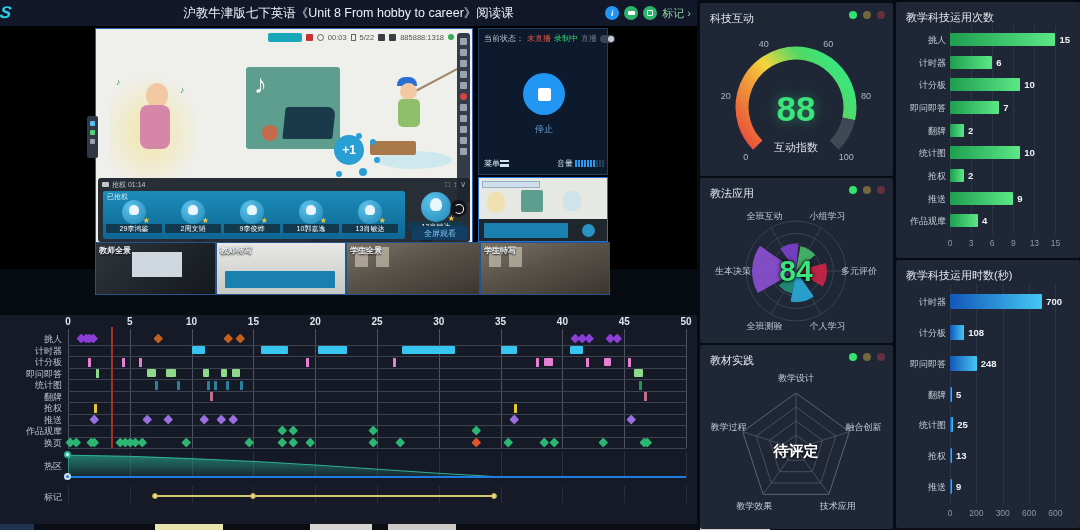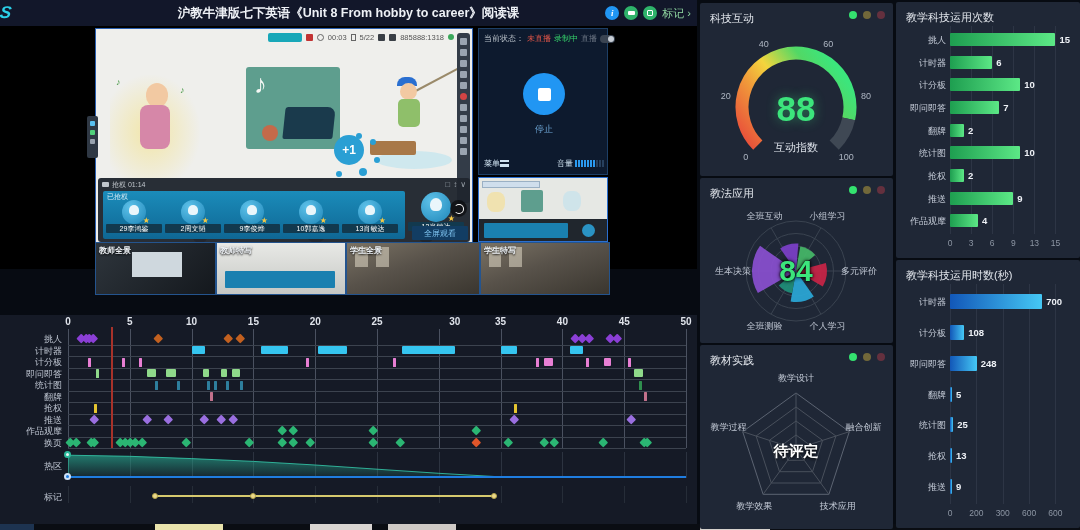--- a/index.html
+++ b/index.html
@@ -3,21 +3,21 @@
 <meta charset="utf-8">
 <style>
   html,body{margin:0;padding:0;overflow:hidden;background:#070b12;}
   body{width:1080px;height:530px;font-family:"Liberation Sans",sans-serif;position:relative;}
   #app{position:absolute;left:0;top:0;width:1080px;height:530px;}
   #app *{box-sizing:border-box;margin:0;padding:0;}
 
   
   .app-header{position:absolute;left:0;top:0;width:697px;height:26px;background:#12172a;display:flex;align-items:center;z-index:6;}
   .logo{margin-left:10px;color:#2bd0e8;font-weight:bold;font-style:italic;font-size:17px;letter-spacing:-1px;transform:skewX(-8deg);}
-  .hd-title{position:absolute;left:50%;transform:translateX(-50%);font-size:12.5px;font-weight:bold;color:#eef1f6;white-space:nowrap;}
+  .hd-title{position:absolute;left:50%;transform:translateX(-50%);font-size:12.5px;font-weight:normal;color:#eef1f6;white-space:nowrap;}
   .hd-right{position:absolute;right:6px;top:0;height:26px;display:flex;align-items:center;gap:5px;}
   .hd-ic{width:14px;height:14px;border-radius:50%;display:flex;align-items:center;justify-content:center;cursor:pointer;}
   .hd-ic.blue{background:#2196f3;}
   .hd-ic.green{background:#2eb36a;}
   .hd-ic .i-letter{color:#fff;font-size:9px;font-weight:bold;font-family:"Liberation Serif",serif;font-style:italic;}
   .hd-ic .i-msg{width:7px;height:4px;background:#fff;border-radius:1px;}
   .hd-ic .i-rec{width:6px;height:6px;border:1.2px solid #fff;border-radius:1px;}
   .mark-btn{color:#8fd6a0;font-size:11px;cursor:pointer;white-space:nowrap;}
 
   
@@ -375,21 +375,21 @@
       <div class="tl-num" style="left: 129.8px;">5</div>
       <div class="tl-grid" style="left: 129.8px;"></div>
       <div class="tl-num" style="left: 191.6px;">10</div>
       <div class="tl-grid" style="left: 191.6px;"></div>
       <div class="tl-num" style="left: 253.4px;">15</div>
       <div class="tl-grid" style="left: 253.4px;"></div>
       <div class="tl-num" style="left: 315.2px;">20</div>
       <div class="tl-grid" style="left: 315.2px;"></div>
       <div class="tl-num" style="left: 377px;">25</div>
       <div class="tl-grid" style="left: 377px;"></div>
-      <div class="tl-num" style="left: 438.8px; margin-left: 16px;">30</div>
+      <div class="tl-num" style="left: 438.8px;">30</div>
       <div class="tl-grid" style="left: 438.8px;"></div>
       <div class="tl-num" style="left: 500.6px;">35</div>
       <div class="tl-grid" style="left: 500.6px;"></div>
       <div class="tl-num" style="left: 562.4px;">40</div>
       <div class="tl-grid" style="left: 562.4px;"></div>
       <div class="tl-num" style="left: 624.2px;">45</div>
       <div class="tl-grid" style="left: 624.2px;"></div>
       <div class="tl-num" style="left: 686px;">50</div>
       <div class="tl-grid" style="left: 686px;"></div>
       <div class="tl-label" style="left: 0px; top: 19px;">挑人</div>

